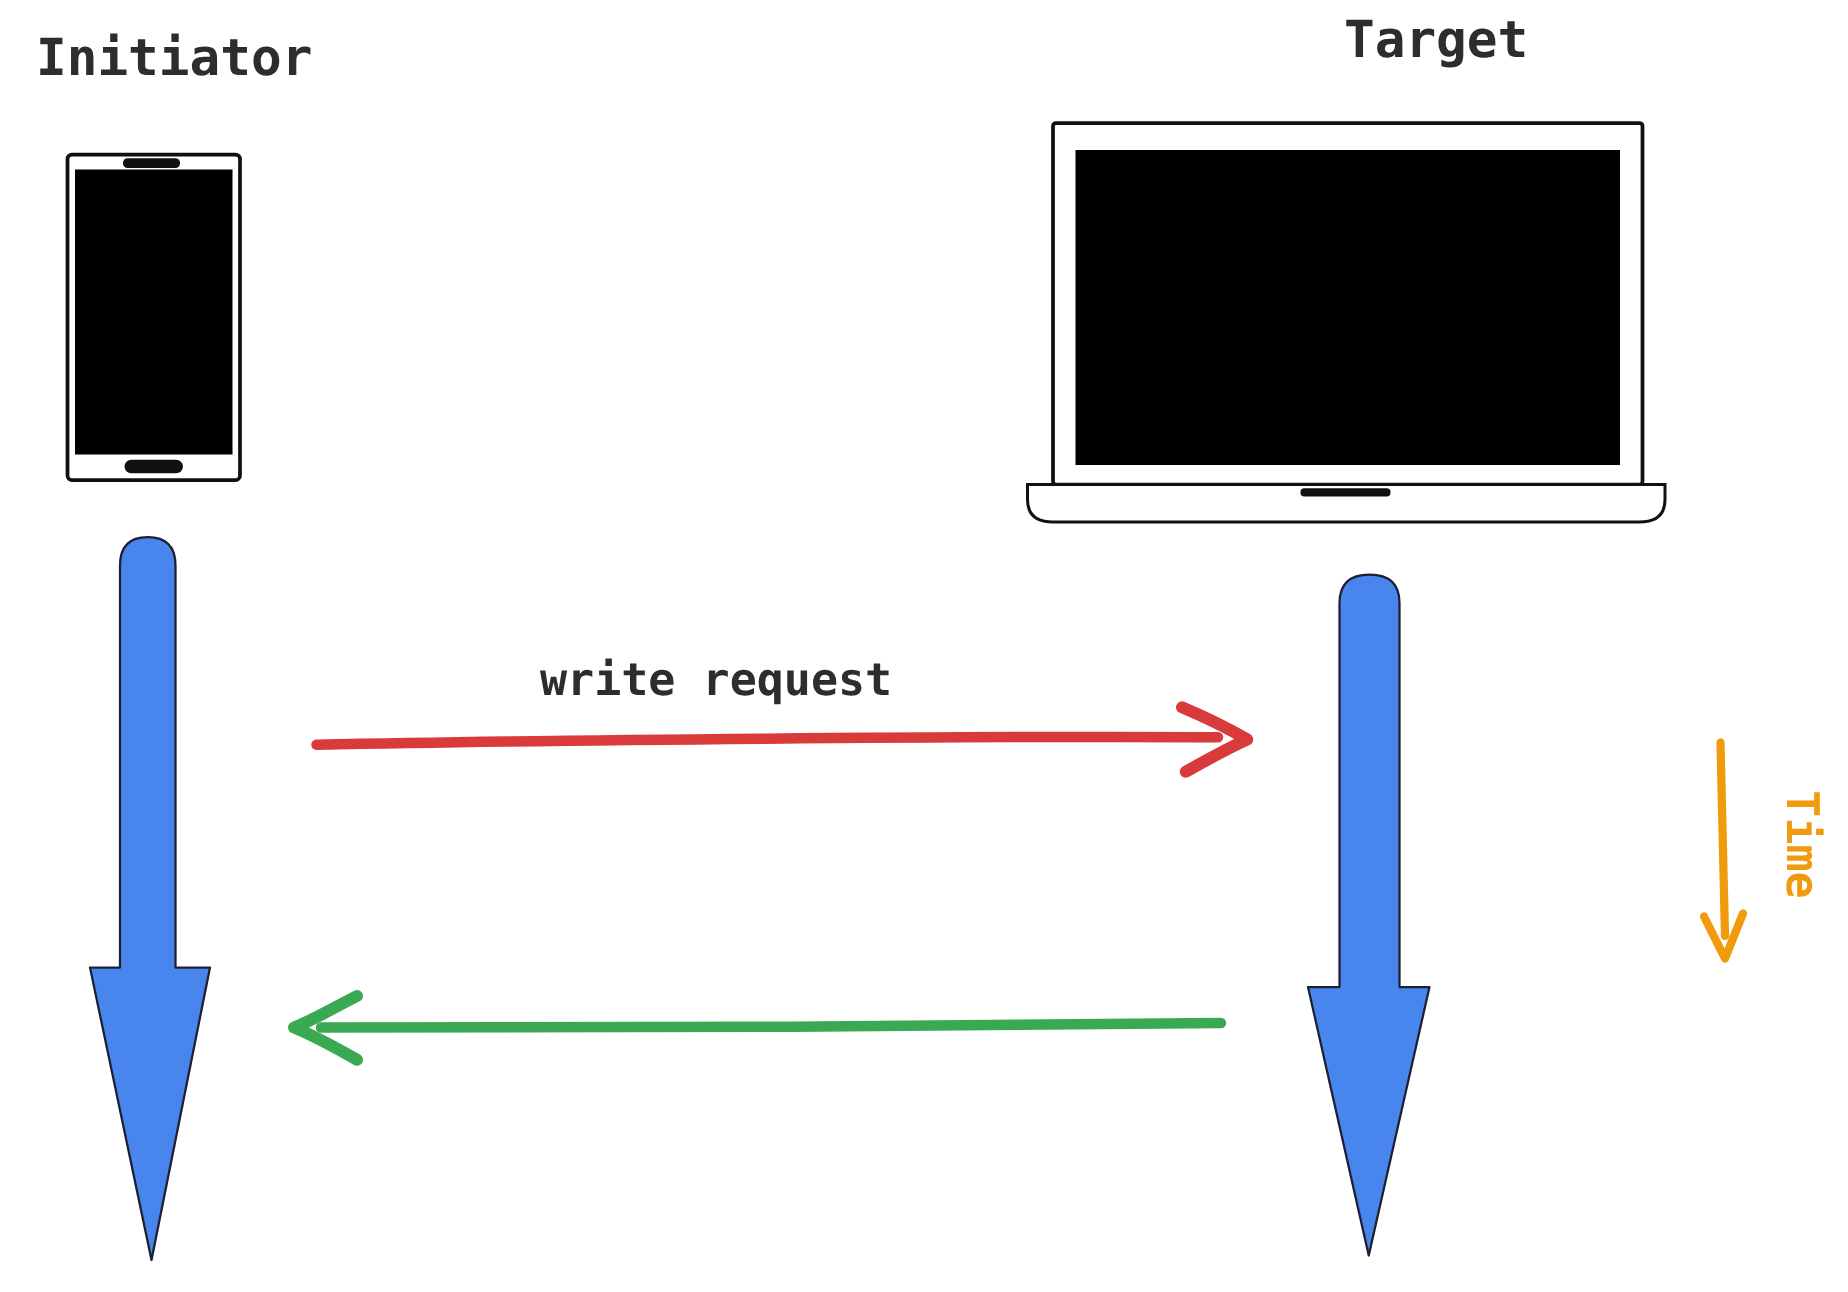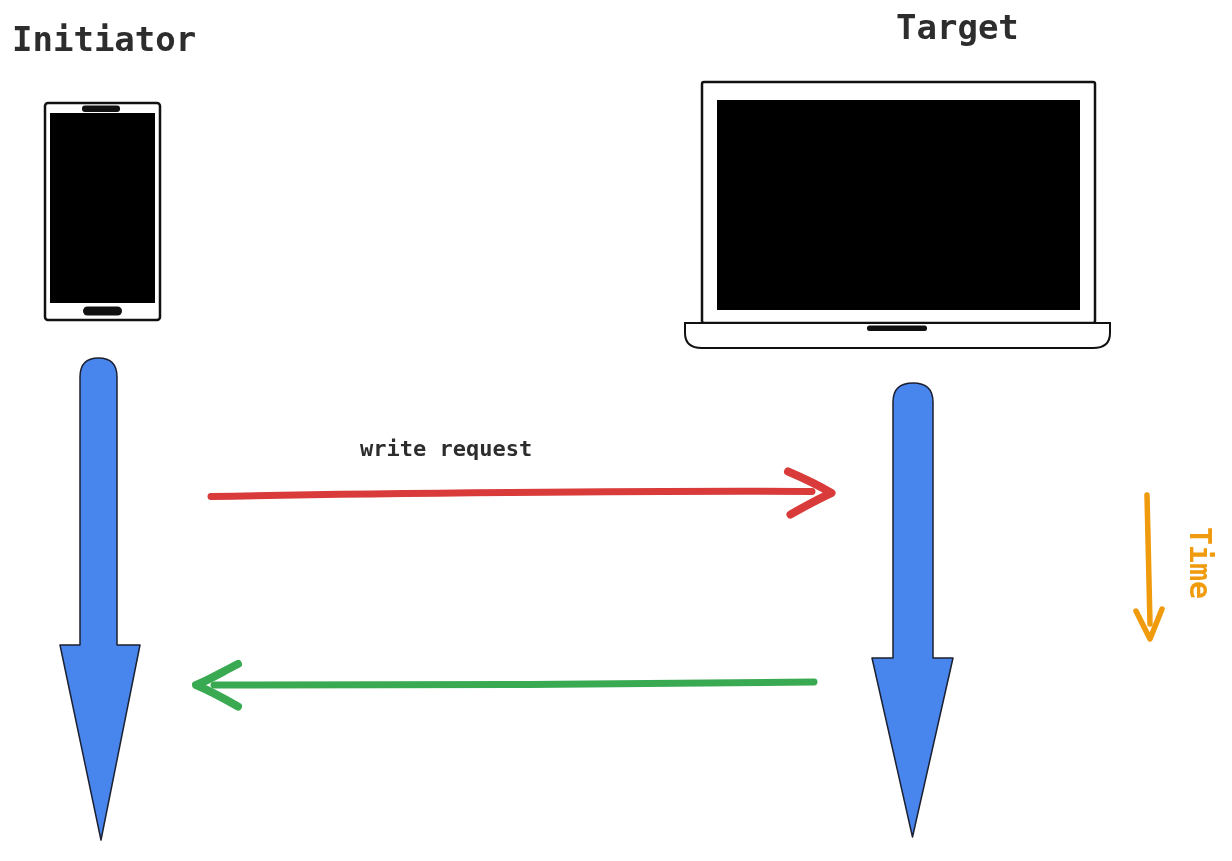--- a/index.html
+++ b/index.html
@@ -13,21 +13,21 @@
   .canvas svg{position:absolute;left:0;top:0;}
   .lbl{
     position:absolute;
     color:#2d2d2d;
     font-family:"DejaVu Sans Mono","Liberation Mono",monospace;
     font-weight:600;
     white-space:nowrap;
     line-height:1.1;
   }
   .actor-lbl{font-size:34px;}
-  .msg-lbl{font-size:22px;}
+  .msg-lbl{font-size:30px;}
   .time-lbl{
     font-size:30px;
     color:#f09a0d;
     transform:rotate(90deg);
     transform-origin:center center;
     width:76px;height:32px;
     text-align:center;
   }
 </style>
 </head>
@@ -64,21 +64,21 @@
       <path d="M814,682 C650,684 360,686 214,685" fill="none" stroke="#3aaa52" stroke-width="7" stroke-linecap="round"></path>
       <path d="M238,664 C222,672 208,680.5 196,685 C208,690 224,698.5 238,706.5" fill="none" stroke="#3aaa52" stroke-width="8" stroke-linecap="round" stroke-linejoin="round"></path>
     </g>
 
     <g>
       <path d="M1147,495 C1148,540 1149,582 1150,624" fill="none" stroke="#f09a0d" stroke-width="5.5" stroke-linecap="round"></path>
       <path d="M1136,611 L1150,639 L1162,609" fill="none" stroke="#f09a0d" stroke-width="5.5" stroke-linecap="round" stroke-linejoin="round"></path>
     </g>
   </svg>
 
-  <div class="lbl actor-lbl" style="left:12px;top:21px;">Initiator</div>
+  <div class="lbl actor-lbl" style="left:24px;top:21px;">Initiator</div>
 
   <div class="lbl actor-lbl" style="left:896px;top:9px;">Target</div>
 
   <div class="lbl msg-lbl" style="left:360px;top:437px;">write request</div>
 
 
   <div class="lbl time-lbl" style="left:1163px;top:547px;">Time</div>
 
 </div>
 

